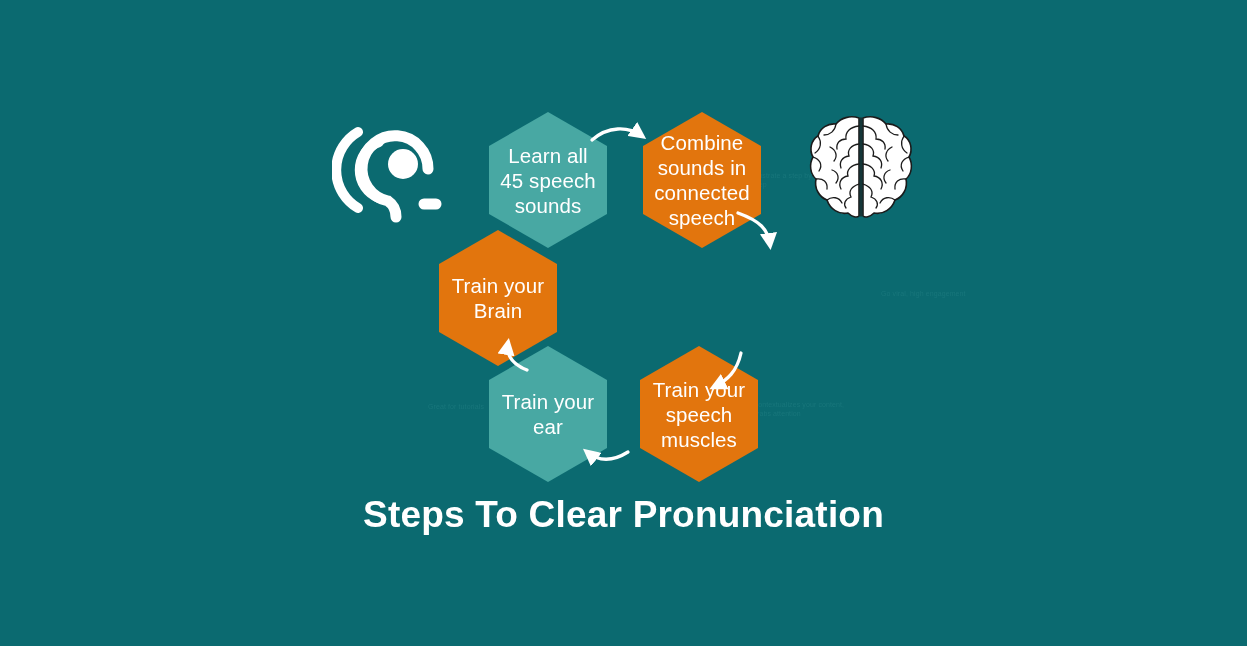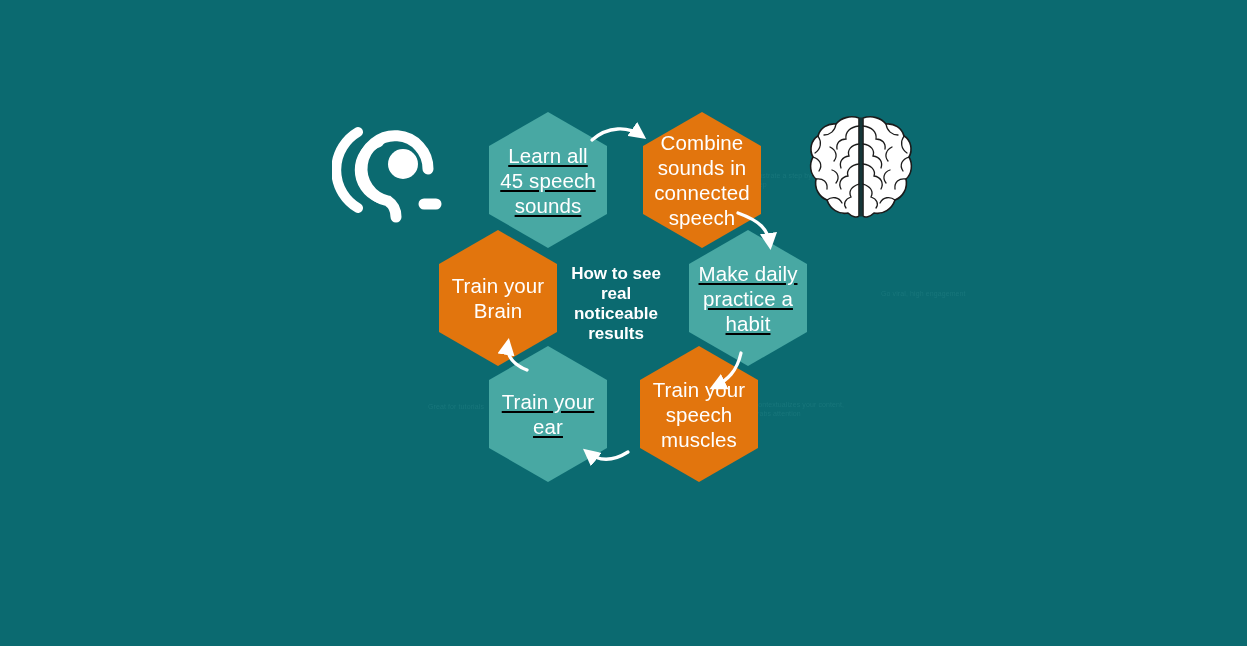--- a/index.html
+++ b/index.html
@@ -22,21 +22,21 @@
   }
   .hex .hex-label{
     color:#ffffff;
     font-size:20.5px;
     line-height:25px;
     text-align:center;
     letter-spacing:.1px;
     white-space:pre-line;
     font-weight:400;
   }
-  .hex.teal{background:#48a8a3;text-decoration:underline;}
+  .hex.teal{background:#48a8a3;}
   .hex.orange{background:#e2750d;margin-left:17px;}
 
   
   #center-text{
     position:absolute;
     left:556px;top:264px;width:120px;
     text-align:center;
     color:#ffffff;
     font-weight:bold;
     font-size:17px;
@@ -144,46 +144,37 @@
 sounds</span>
   </div>
 
   <div class="hex orange" style="left:626px;top:112px;">
     <span class="hex-label">Combine
 sounds in
 connected
 speech</span>
   </div>
 
-  <div class="hex teal" style="left:689px;top:230px;">
-    <span class="hex-label">Make daily
-practice a
-habit</span>
-  </div>
 
   <div class="hex orange" style="left:623px;top:346px;">
     <span class="hex-label">Train your
 speech
 muscles</span>
   </div>
 
   <div class="hex teal" style="left:489px;top:346px;">
     <span class="hex-label">Train your
 ear</span>
   </div>
 
   <div class="hex orange" style="left:422px;top:230px;">
     <span class="hex-label">Train your
 Brain</span>
   </div>
 
-  <div id="center-text">How to see
-real
-noticeable
-results</div>
 
   <svg id="arrows" viewBox="0 0 1247 646">
     <defs>
       <marker id="ah" viewBox="0 0 10 10" refX="7" refY="5" markerWidth="5.2" markerHeight="5.2" orient="auto-start-reverse">
         <path d="M0 0 L10 5 L0 10 z" fill="#ffffff"></path>
       </marker>
     </defs>
     <g fill="none" stroke="#ffffff" stroke-width="3.3" stroke-linecap="round" marker-end="url(#ah)">
 
       <path d="M592 140 C608 126 628 126 642 136"></path>
@@ -191,14 +182,15 @@
       <path d="M738 213 C760 221 768 229 770 245"></path>
 
       <path d="M741 353 C737 371 728 380 714 387"></path>
 
       <path d="M628 452 C612 462 598 461 587 452"></path>
 
       <path d="M527 370 C512 364 506 355 508 343"></path>
     </g>
   </svg>
 
+  <div id="title">Steps To Clear Pronunciation</div>
 
 </div>
 
 </body></html>

